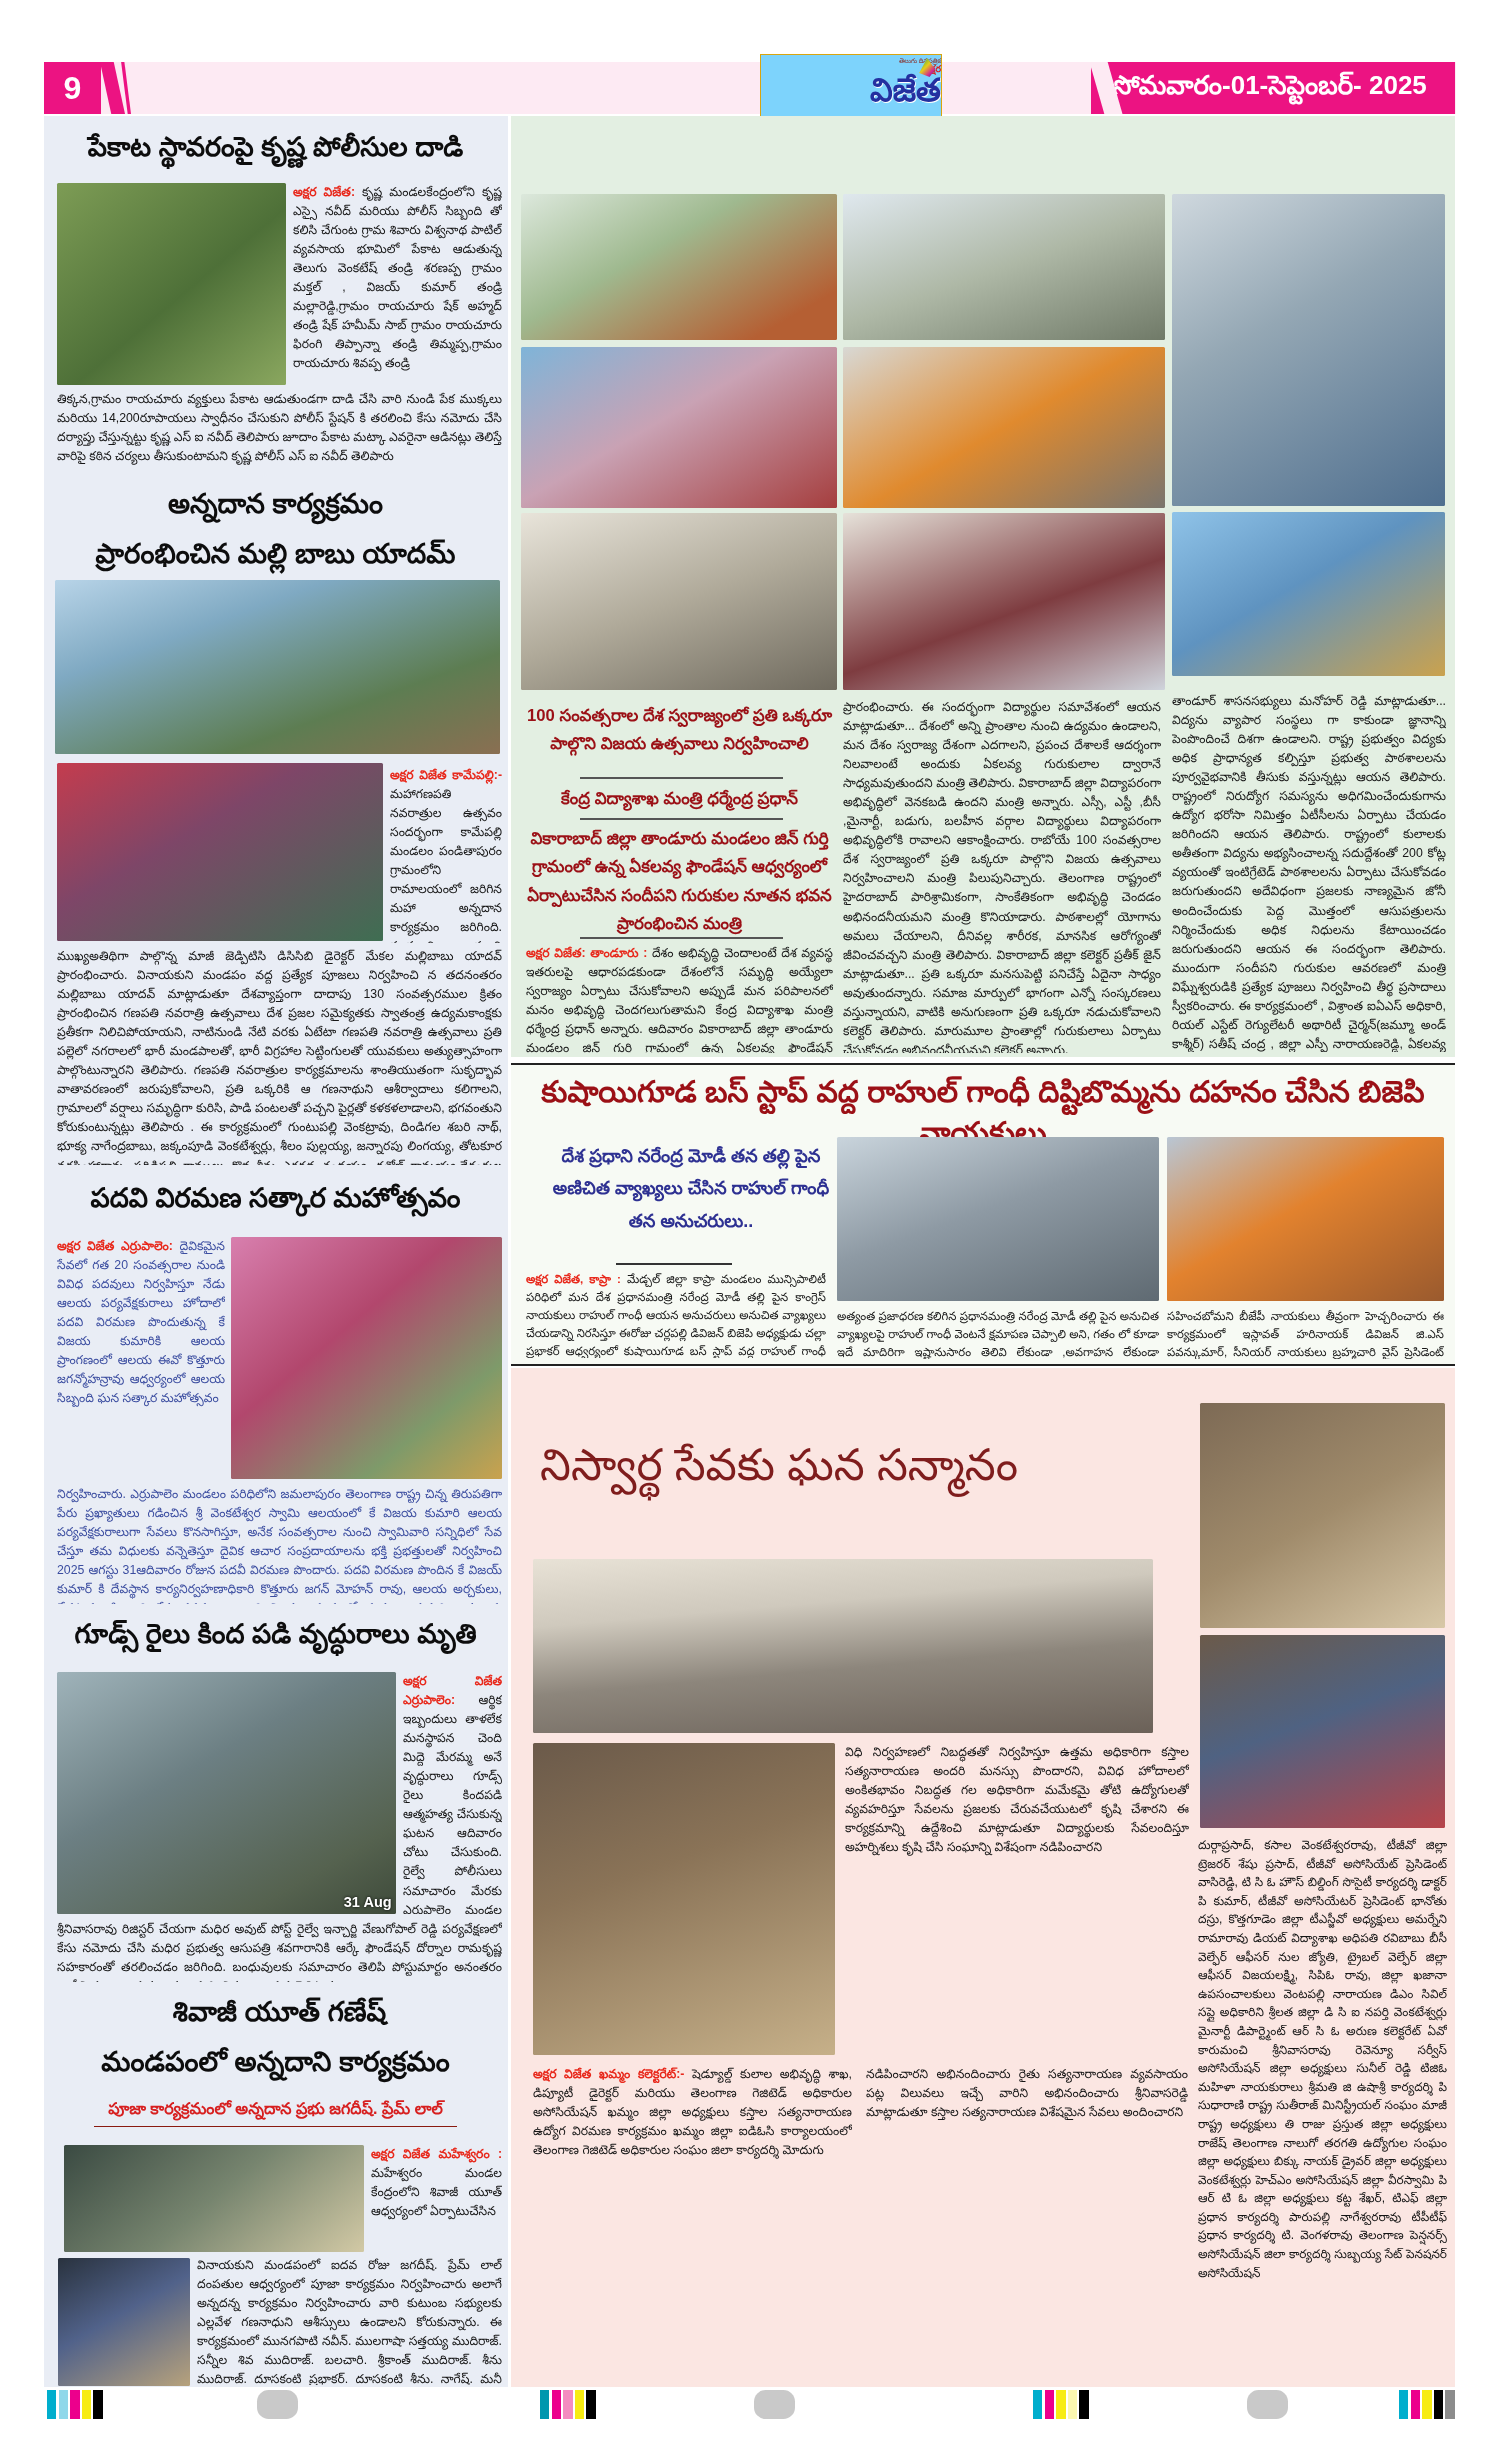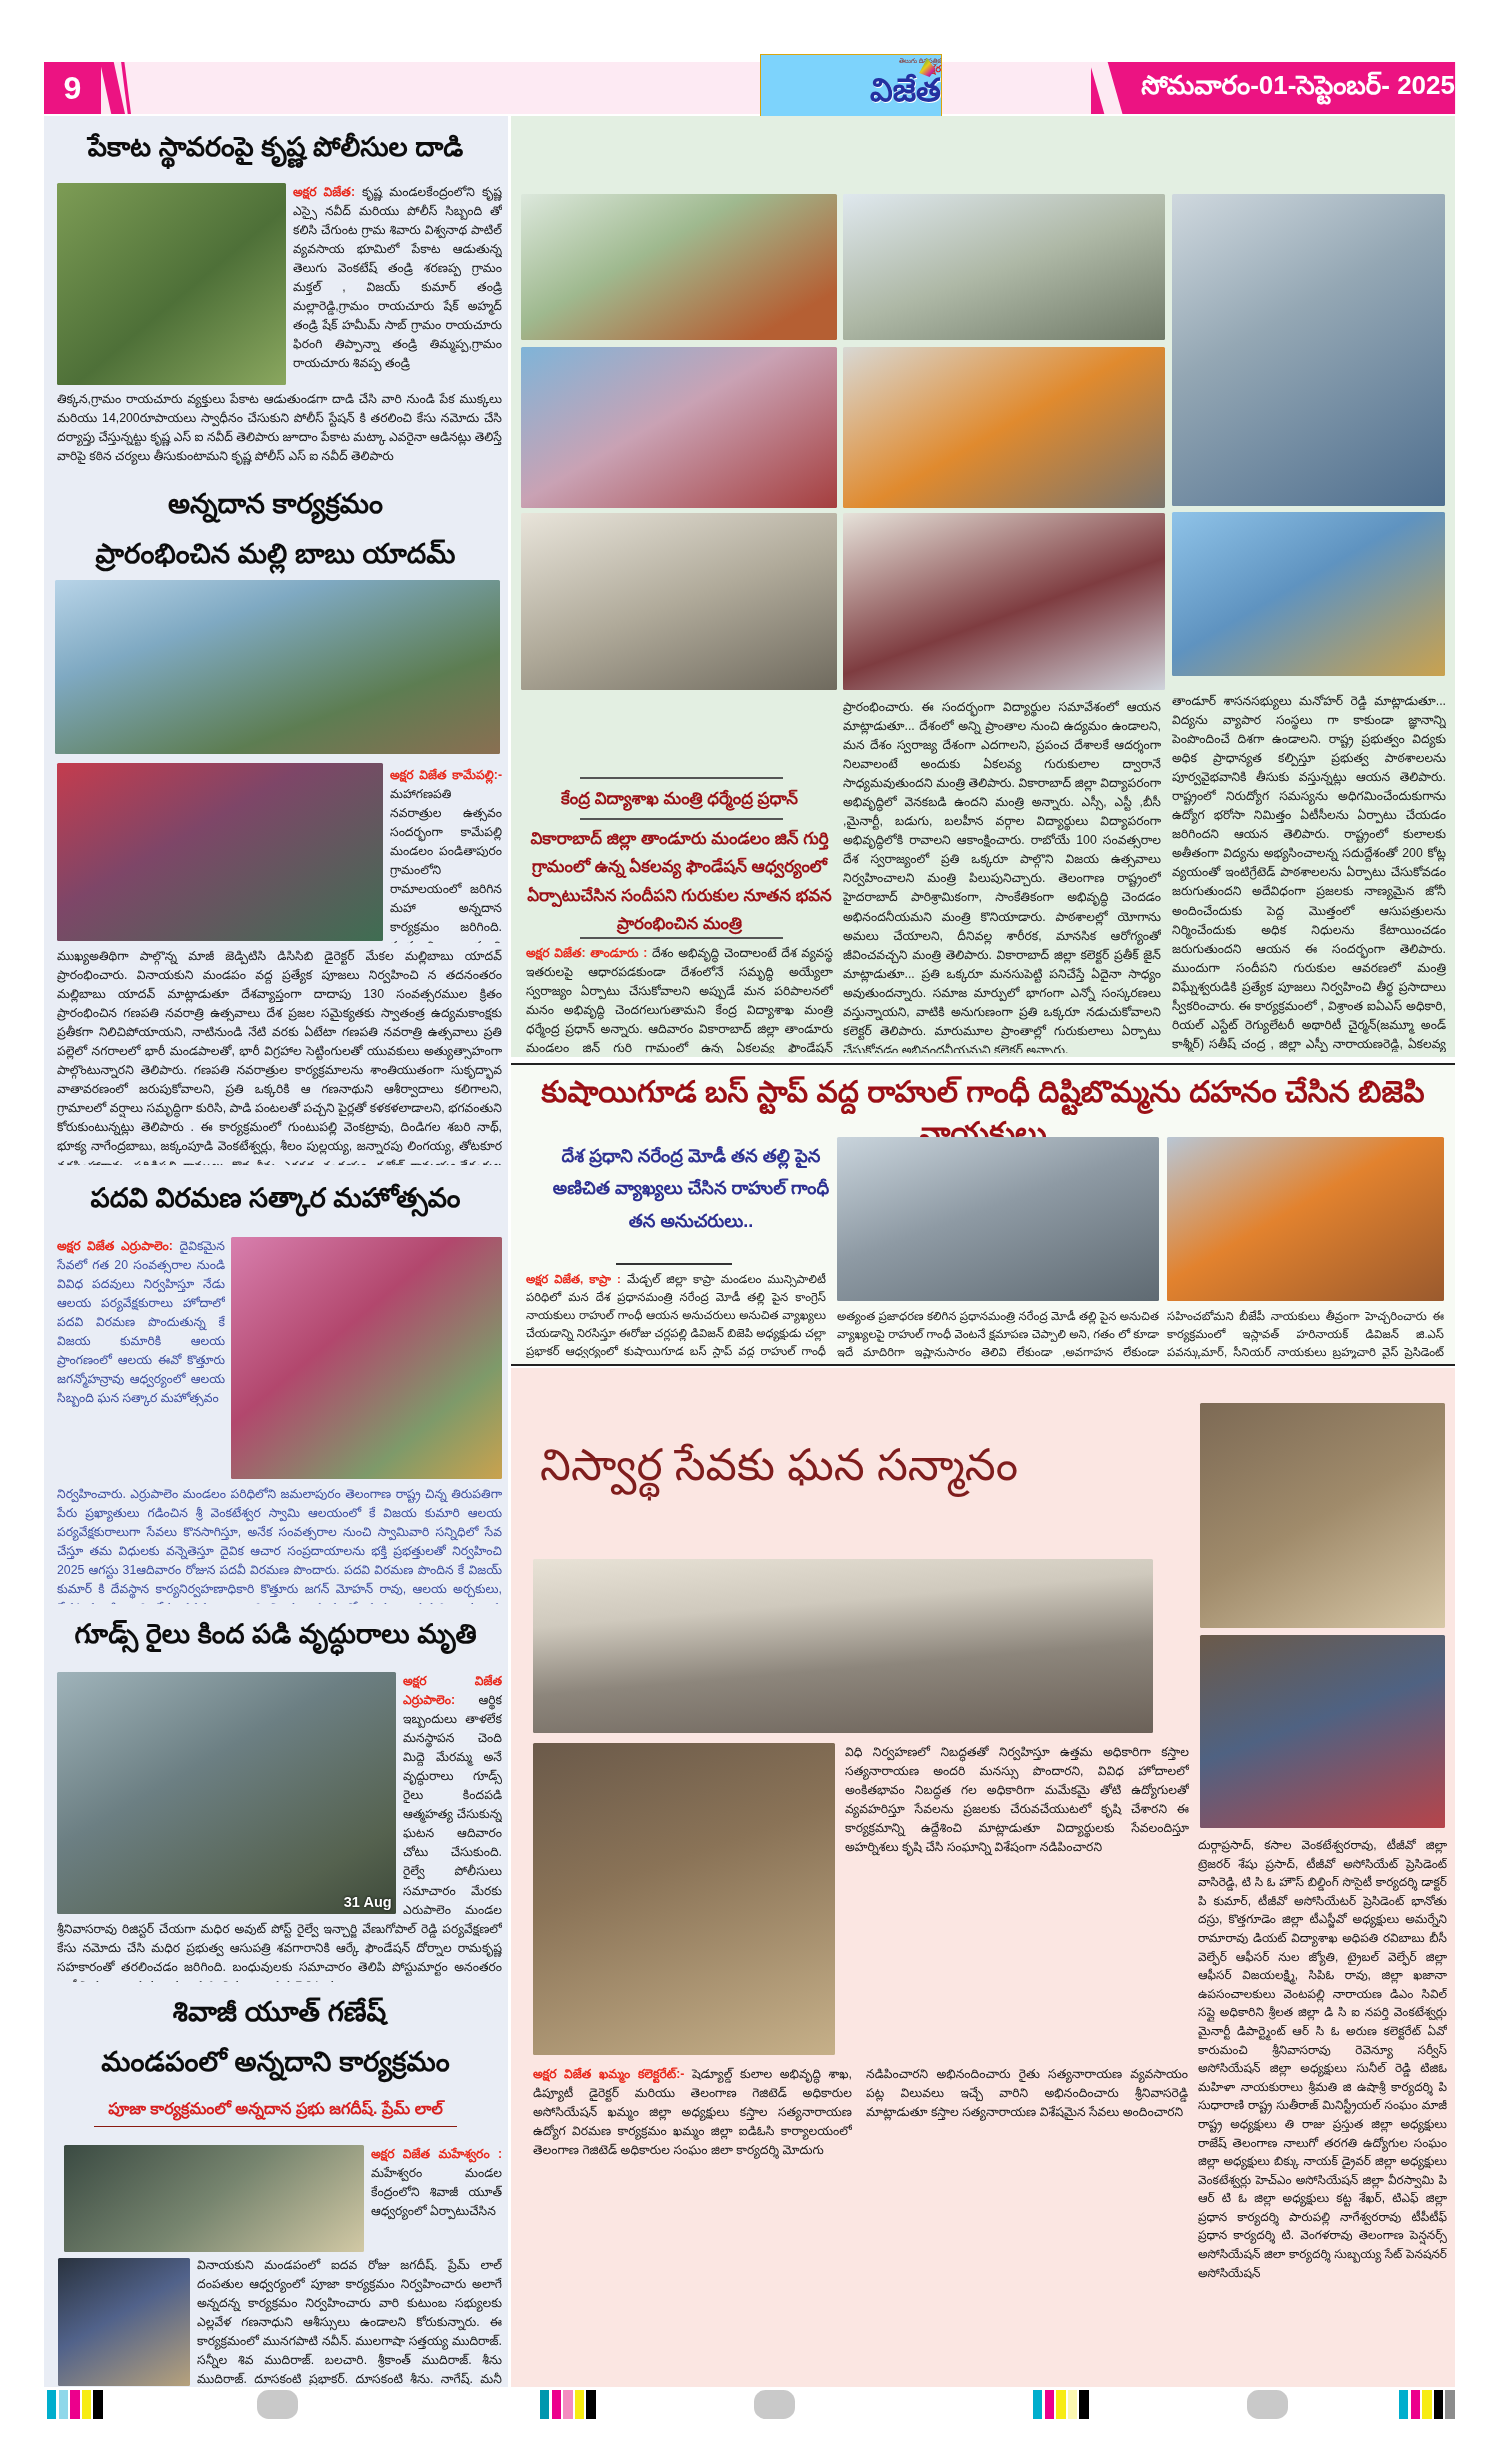--- a/index.html
+++ b/index.html
@@ -11,21 +11,21 @@
             text-shadow:0 0 2.9px #000;}
   
   .hdr-band{position:absolute;left:44px;top:62px;width:1412px;height:52px;background:#fdeaf3;}
   .pgnum{position:absolute;left:44px;top:62px;width:57px;height:52px;background:#ec1382;
          color:#fff;font-size:32px;font-weight:bold;display:flex;align-items:center;justify-content:center;}
   .pg-slash{position:absolute;left:100px;top:62px;width:25px;height:52px;background:#ec1382;
             clip-path:polygon(0 0,55% 0,100% 100%,45% 100%);}
   .pg-slash2{position:absolute;left:109px;top:62px;width:22px;height:52px;background:#ec1382;
              clip-path:polygon(55% 0,70% 0,100% 100%,85% 100%);}
   .datebanner{position:absolute;left:1091px;top:62px;width:364px;height:52px;background:#ec1382;
-              display:flex;align-items:center;justify-content:flex-end;}
+              display:flex;align-items:center;justify-content:flex-start;}
   .datebanner .slash{position:absolute;left:-1.5px;top:0;width:33px;height:52px;background:#fdeaf3;
               clip-path:polygon(0 0,55% 0,100% 100%,45% 100%);}
   .datetext{color:#ffffff;font-size:26px;font-weight:bold;white-space:nowrap;padding-left:22px;}
   .logo{position:absolute;left:760px;top:54px;width:180px;height:61px;background:#7dd3fc;
         border:0.7px solid #d9a50e;text-align:right;}
   .logo .tiny{color:#8a1a10;font-size:6.5px;line-height:7.3px;padding-top:2.2px;}
   .logo .akshara{color:#d71f1f;font-size:9.4px;font-weight:bold;line-height:9.4px;}
   .logo .main{color:#2430a0;font-size:32px;font-weight:bold;line-height:33px;
               text-shadow:0.7px 0.7px 0 #fff;}
   .logo .peacock{position:absolute;right:5.8px;top:2.9px;width:16px;height:19px;
@@ -131,20 +131,21 @@
 
   <div class="photo" style="left:521px;top:194px;width:316px;height:146px;background:linear-gradient(150deg,#dce8dc 0%,#9fb98f 40%,#b55f33 85%);"></div>
   <div class="photo" style="left:843px;top:194px;width:322px;height:146px;background:linear-gradient(160deg,#dfe8ee 0%,#aeb8a6 50%,#707a68 100%);"></div>
   <div class="photo" style="left:1172px;top:194px;width:273px;height:312px;background:linear-gradient(150deg,#cfd8de 0%,#94a7b4 40%,#4f6f8f 100%);"></div>
   <div class="photo" style="left:521px;top:347px;width:316px;height:161px;background:linear-gradient(150deg,#7fb4d8 0%,#c9a2b4 45%,#a53e3e 100%);"></div>
   <div class="photo" style="left:843px;top:347px;width:322px;height:161px;background:linear-gradient(150deg,#d8d8d4 0%,#e08a2e 50%,#7a756e 100%);"></div>
   <div class="photo" style="left:521px;top:513px;width:316px;height:177px;background:linear-gradient(160deg,#e8e4da 0%,#b0aa9a 50%,#6f6a5e 100%);"></div>
   <div class="photo" style="left:843px;top:513px;width:322px;height:177px;background:linear-gradient(160deg,#e6e2da 0%,#7e3c40 55%,#cfd4dc 100%);"></div>
   <div class="photo" style="left:1172px;top:512px;width:273px;height:164px;background:linear-gradient(150deg,#8fc3e8 0%,#5f93c0 45%,#caa24e 100%);"></div>
 
+  <div class="abs subhead-darkred" style="left:526px;top:702px;width:307px;font-size:16.7px;">100 సంవత్సరాల దేశ స్వరాజ్యంలో ప్రతి ఒక్కరూ పాల్గొని విజయ ఉత్సవాలు నిర్వహించాలి</div>
   <div class="abs" style="left:580px;top:777px;width:203px;height:1.5px;background:#555;"></div>
   <div class="abs subhead-darkred" style="left:526px;top:785px;width:307px;font-size:16.7px;">కేంద్ర విద్యాశాఖ మంత్రి ధర్మేంద్ర ప్రధాన్</div>
   <div class="abs" style="left:580px;top:818px;width:203px;height:1.5px;background:#555;"></div>
   <div class="abs subhead-darkred" style="left:526px;top:825px;width:307px;font-size:16.7px;">వికారాబాద్ జిల్లా తాండూరు మండలం జిన్ గుర్తి గ్రామంలో ఉన్న ఏకలవ్య ఫౌండేషన్ ఆధ్వర్యంలో ఏర్పాటుచేసిన  సందీపని గురుకుల నూతన భవన ప్రారంభించిన మంత్రి</div>
   <div class="abs" style="left:580px;top:937px;width:203px;height:1.5px;background:#555;"></div>
   <div class="abs body-txt" style="left:526px;top:944px;width:307px;height:109px;">
     <span class="byline">అక్షర విజేత: తాండూరు :</span>
     <span>దేశం అభివృద్ధి చెందాలంటే దేశ వ్యవస్థ ఇతరులపై ఆధారపడకుండా దేశంలోనే సమృద్ధి అయ్యేలా స్వరాజ్యం ఏర్పాటు చేసుకోవాలని అప్పుడే  మన పరిపాలనలో మనం అభివృద్ధి చెందగలుగుతామని కేంద్ర విద్యాశాఖ మంత్రి ధర్మేంద్ర ప్రధాన్ అన్నారు. ఆదివారం వికారాబాద్ జిల్లా తాండూరు మండలం జిన్ గుర్తి గ్రామంలో ఉన్న ఏకలవ్య ఫౌండేషన్ ఆధ్వర్యంలో ఏర్పాటుచేసిన సందీపని గురుకుల నూతన భవన ప్రారంభానికి కేంద్ర విద్యా శాఖ మంత్రి ధర్మేంద్ర ప్రధాన్ ముఖ్యఅతిథిగా హాజరై</span>
   </div>
   <div class="abs body-txt" style="left:843px;top:698px;width:318px;height:355px;">ప్రారంభించారు. ఈ సందర్భంగా విద్యార్థుల సమావేశంలో ఆయన మాట్లాడుతూ... దేశంలో అన్ని ప్రాంతాల నుంచి ఉద్యమం ఉండాలని, మన దేశం స్వరాజ్య దేశంగా ఎదగాలని, ప్రపంచ దేశాలకే ఆదర్శంగా నిలవాలంటే అందుకు ఏకలవ్య గురుకులాల ద్వారానే సాధ్యమవుతుందని మంత్రి తెలిపారు. వికారాబాద్ జిల్లా విద్యాపరంగా అభివృద్ధిలో వెనకబడి ఉందని మంత్రి అన్నారు. ఎస్సీ, ఎస్టీ ,బీసీ ,మైనార్టీ, బడుగు, బలహీన వర్గాల విద్యార్థులు విద్యాపరంగా అభివృద్ధిలోకి రావాలని ఆకాంక్షించారు. రాబోయే 100 సంవత్సరాల దేశ స్వరాజ్యంలో ప్రతి ఒక్కరూ పాల్గొని విజయ ఉత్సవాలు నిర్వహించాలని మంత్రి పిలుపునిచ్చారు. తెలంగాణ రాష్ట్రంలో హైదరాబాద్ పారిశ్రామికంగా, సాంకేతికంగా అభివృద్ధి చెందడం అభినందనీయమని మంత్రి కొనియాడారు. పాఠశాలల్లో యోగాను అమలు చేయాలని, దీనివల్ల శారీరక, మానసిక ఆరోగ్యంతో జీవించవచ్చని మంత్రి తెలిపారు. వికారాబాద్ జిల్లా కలెక్టర్ ప్రతీక్ జైన్ మాట్లాడుతూ... ప్రతి ఒక్కరూ మనసుపెట్టి పనిచేస్తే ఏదైనా సాధ్యం అవుతుందన్నారు. సమాజ మార్పులో భాగంగా ఎన్నో సంస్కరణలు వస్తున్నాయని, వాటికి అనుగుణంగా ప్రతి ఒక్కరూ నడుచుకోవాలని కలెక్టర్ తెలిపారు. మారుమూల ప్రాంతాల్లో గురుకులాలు ఏర్పాటు చేసుకోవడం అభినందనీయమని కలెక్టర్ అన్నారు.</div>

